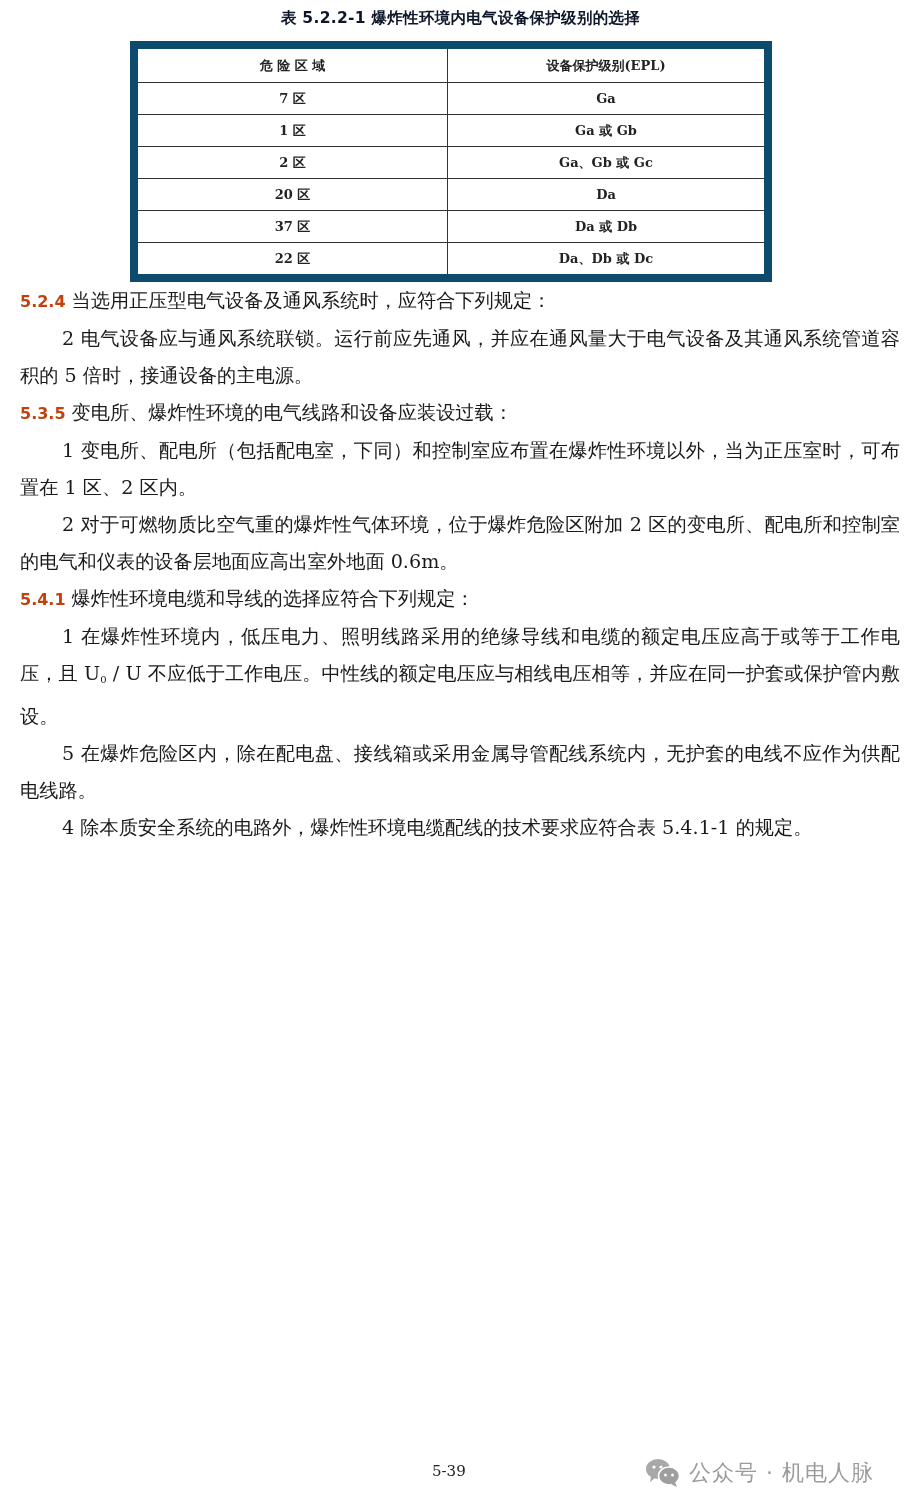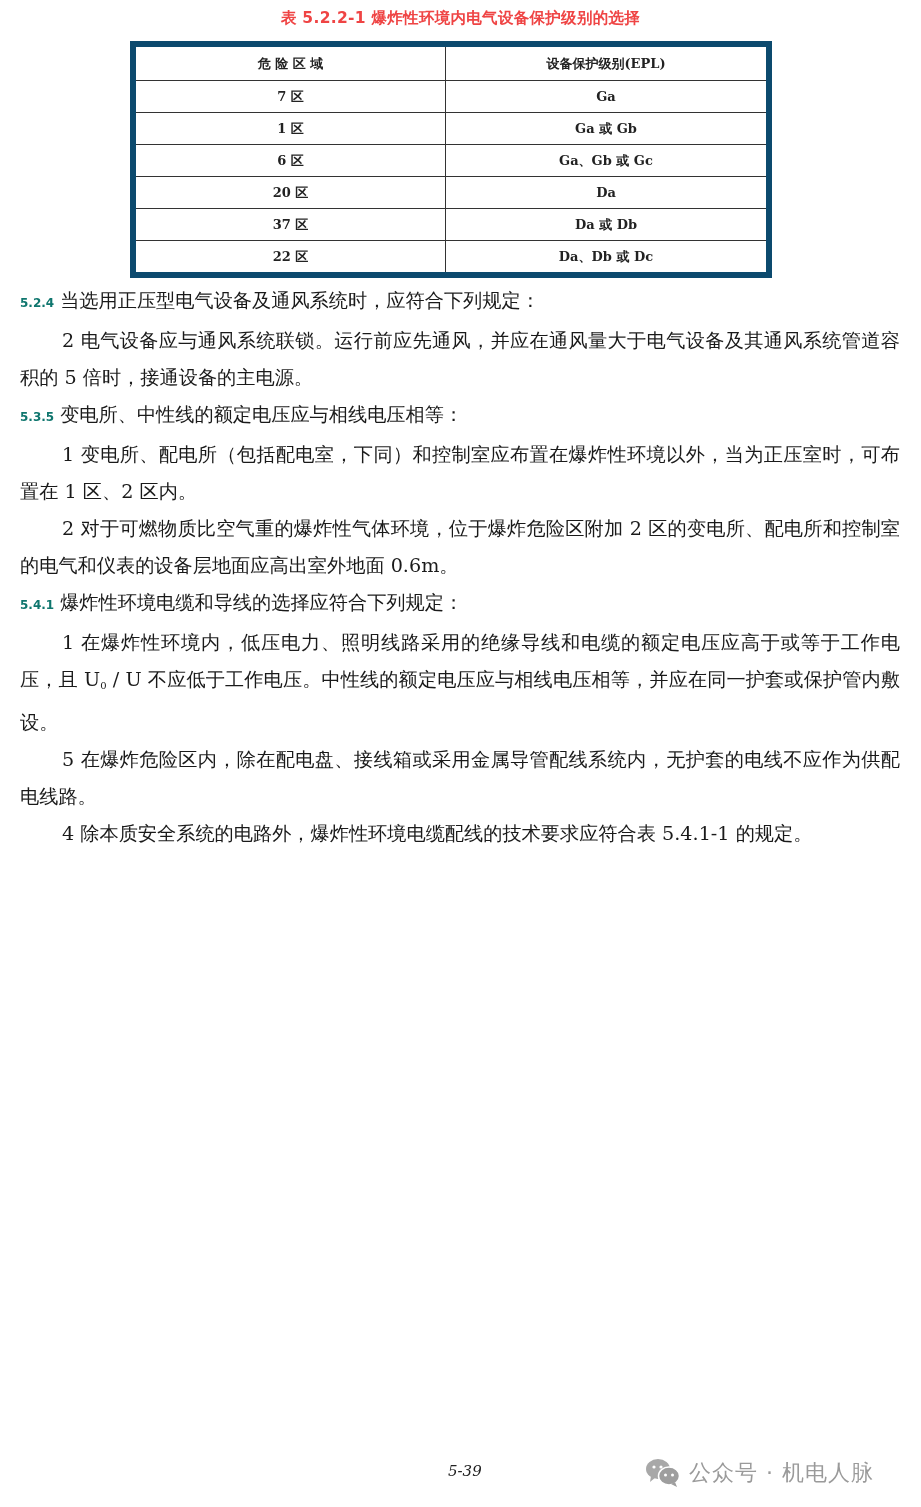--- a/index.html
+++ b/index.html
@@ -4,49 +4,49 @@
 <style>
   html, body { margin: 0; padding: 0; background: #ffffff; }
   body {
     width: 921px; height: 1507px; position: relative; overflow: hidden;
     font-family: "DejaVu Serif", "Liberation Serif", serif;
     color: #1a1a1a;
   }
   .caption {
     position: absolute; left: 0; top: 8px; width: 921px; text-align: center;
     font-family: "DejaVu Sans", "Liberation Sans", sans-serif;
-    font-weight: bold; font-size: 15.5px; letter-spacing: 0.3px; color: #ef4444;
+    font-weight: bold; font-size: 15.5px; letter-spacing: 0.3px; color: #0f172a;
   }
   table.epl {
     position: absolute; left: 130px; top: 41px; width: 642px;
-    border-collapse: collapse; border: 6px solid #0c4a6e;
+    border-collapse: collapse; border: 8px solid #0c4a6e;
     font-family: "DejaVu Serif", "Liberation Serif", serif;
     font-weight: bold; font-size: 13px; color: #222;
   }
   table.epl td, table.epl th {
     border: 1.5px solid #333; height: 31px; padding: 0; text-align: center;
   }
   table.epl th { font-weight: bold; font-size: 13px; height: 33px; }
   table.epl td.c1, table.epl th.c1 { width: 309px; }
   .body-text {
     position: absolute; left: 20px; top: 282px; width: 880px;
     font-size: 19.2px; line-height: 37px; color: #1a1a1a;
     font-family: "DejaVu Serif", "Liberation Serif", serif;
   }
   .para { margin: 0; text-align: justify; text-align-last: left; }
   .indent { text-indent: 42px; }
   .sec {
     font-family: "DejaVu Sans", "Liberation Sans", sans-serif;
-    font-weight: bold; font-size: 12px; margin-right: 6px; color: #0f766e;
+    font-weight: bold; font-size: 16px; margin-right: 6px; color: #c2410c;
   }
   sub.s { font-size: 10px; vertical-align: -3px; }
   sup.s { font-size: 10px; vertical-align: 9px; }
   .page-num {
-    position: absolute; left: 448px; top: 1462px;
-    font-family: "DejaVu Serif", "Liberation Serif", serif; font-size: 15px; color: #222; font-style: italic;
+    position: absolute; left: 432px; top: 1462px;
+    font-family: "DejaVu Serif", "Liberation Serif", serif; font-size: 15px; color: #222;
   }
   .watermark {
     position: absolute; left: 645px; top: 1455px; height: 36px;
     display: flex; align-items: center; gap: 8px;
     font-family: "DejaVu Sans", "Liberation Sans", sans-serif;
     font-size: 22px; color: #9a9a9a; letter-spacing: 1px;
   }
   .wechat-icon { width: 36px; height: 30px; position: relative; }
 </style>
 </head>
@@ -62,21 +62,21 @@
   </tr>
   <tr>
     <td class="c1">7 区</td>
     <td>Ga</td>
   </tr>
   <tr>
     <td class="c1">1 区</td>
     <td>Ga 或 Gb</td>
   </tr>
   <tr>
-    <td class="c1">6 区</td>
+    <td class="c1">2 区</td>
     <td>Ga、Gb 或 Gc</td>
   </tr>
   <tr>
     <td class="c1">20 区</td>
     <td>Da</td>
   </tr>
   <tr>
     <td class="c1">37 区</td>
     <td>Da 或 Db</td>
   </tr>
@@ -89,21 +89,21 @@
 
 <div class="body-text">
 
   <p class="para">
     <span class="sec">5.2.4</span><span>当选用正压型电气设备及通风系统时，应符合下列规定：</span>
   </p>
   <p class="para indent">2 电气设备应与通风系统联锁。运行前应先通风，并应在通风量大于电气设备及其通风系统管道容积的 5 倍时，接通设备的主电源。</p>
 
 
   <p class="para">
-    <span class="sec">5.3.5</span><span>变电所、中性线的额定电压应与相线电压相等：</span>
+    <span class="sec">5.3.5</span><span>变电所、爆炸性环境的电气线路和设备应装设过载：</span>
   </p>
   <p class="para indent">1 变电所、配电所（包括配电室，下同）和控制室应布置在爆炸性环境以外，当为正压室时，可布置在 1 区、2 区内。</p>
   <p class="para indent">2 对于可燃物质比空气重的爆炸性气体环境，位于爆炸危险区附加 2 区的变电所、配电所和控制室的电气和仪表的设备层地面应高出室外地面 0.6m。</p>
 
   <p class="para">
     <span class="sec">5.4.1</span><span>爆炸性环境电缆和导线的选择应符合下列规定：</span>
   </p>
   <p class="para indent">
     <span>1 在爆炸性环境内，低压电力、照明线路采用的绝缘导线和电缆的额定电压应高于或等于工作电压，且 U</span><sub class="s">0</sub><span> / U 不应低于工作电压。中性线的额定电压应与相线电压相等，并应在同一护套或保护管内敷设。</span>
   </p>

